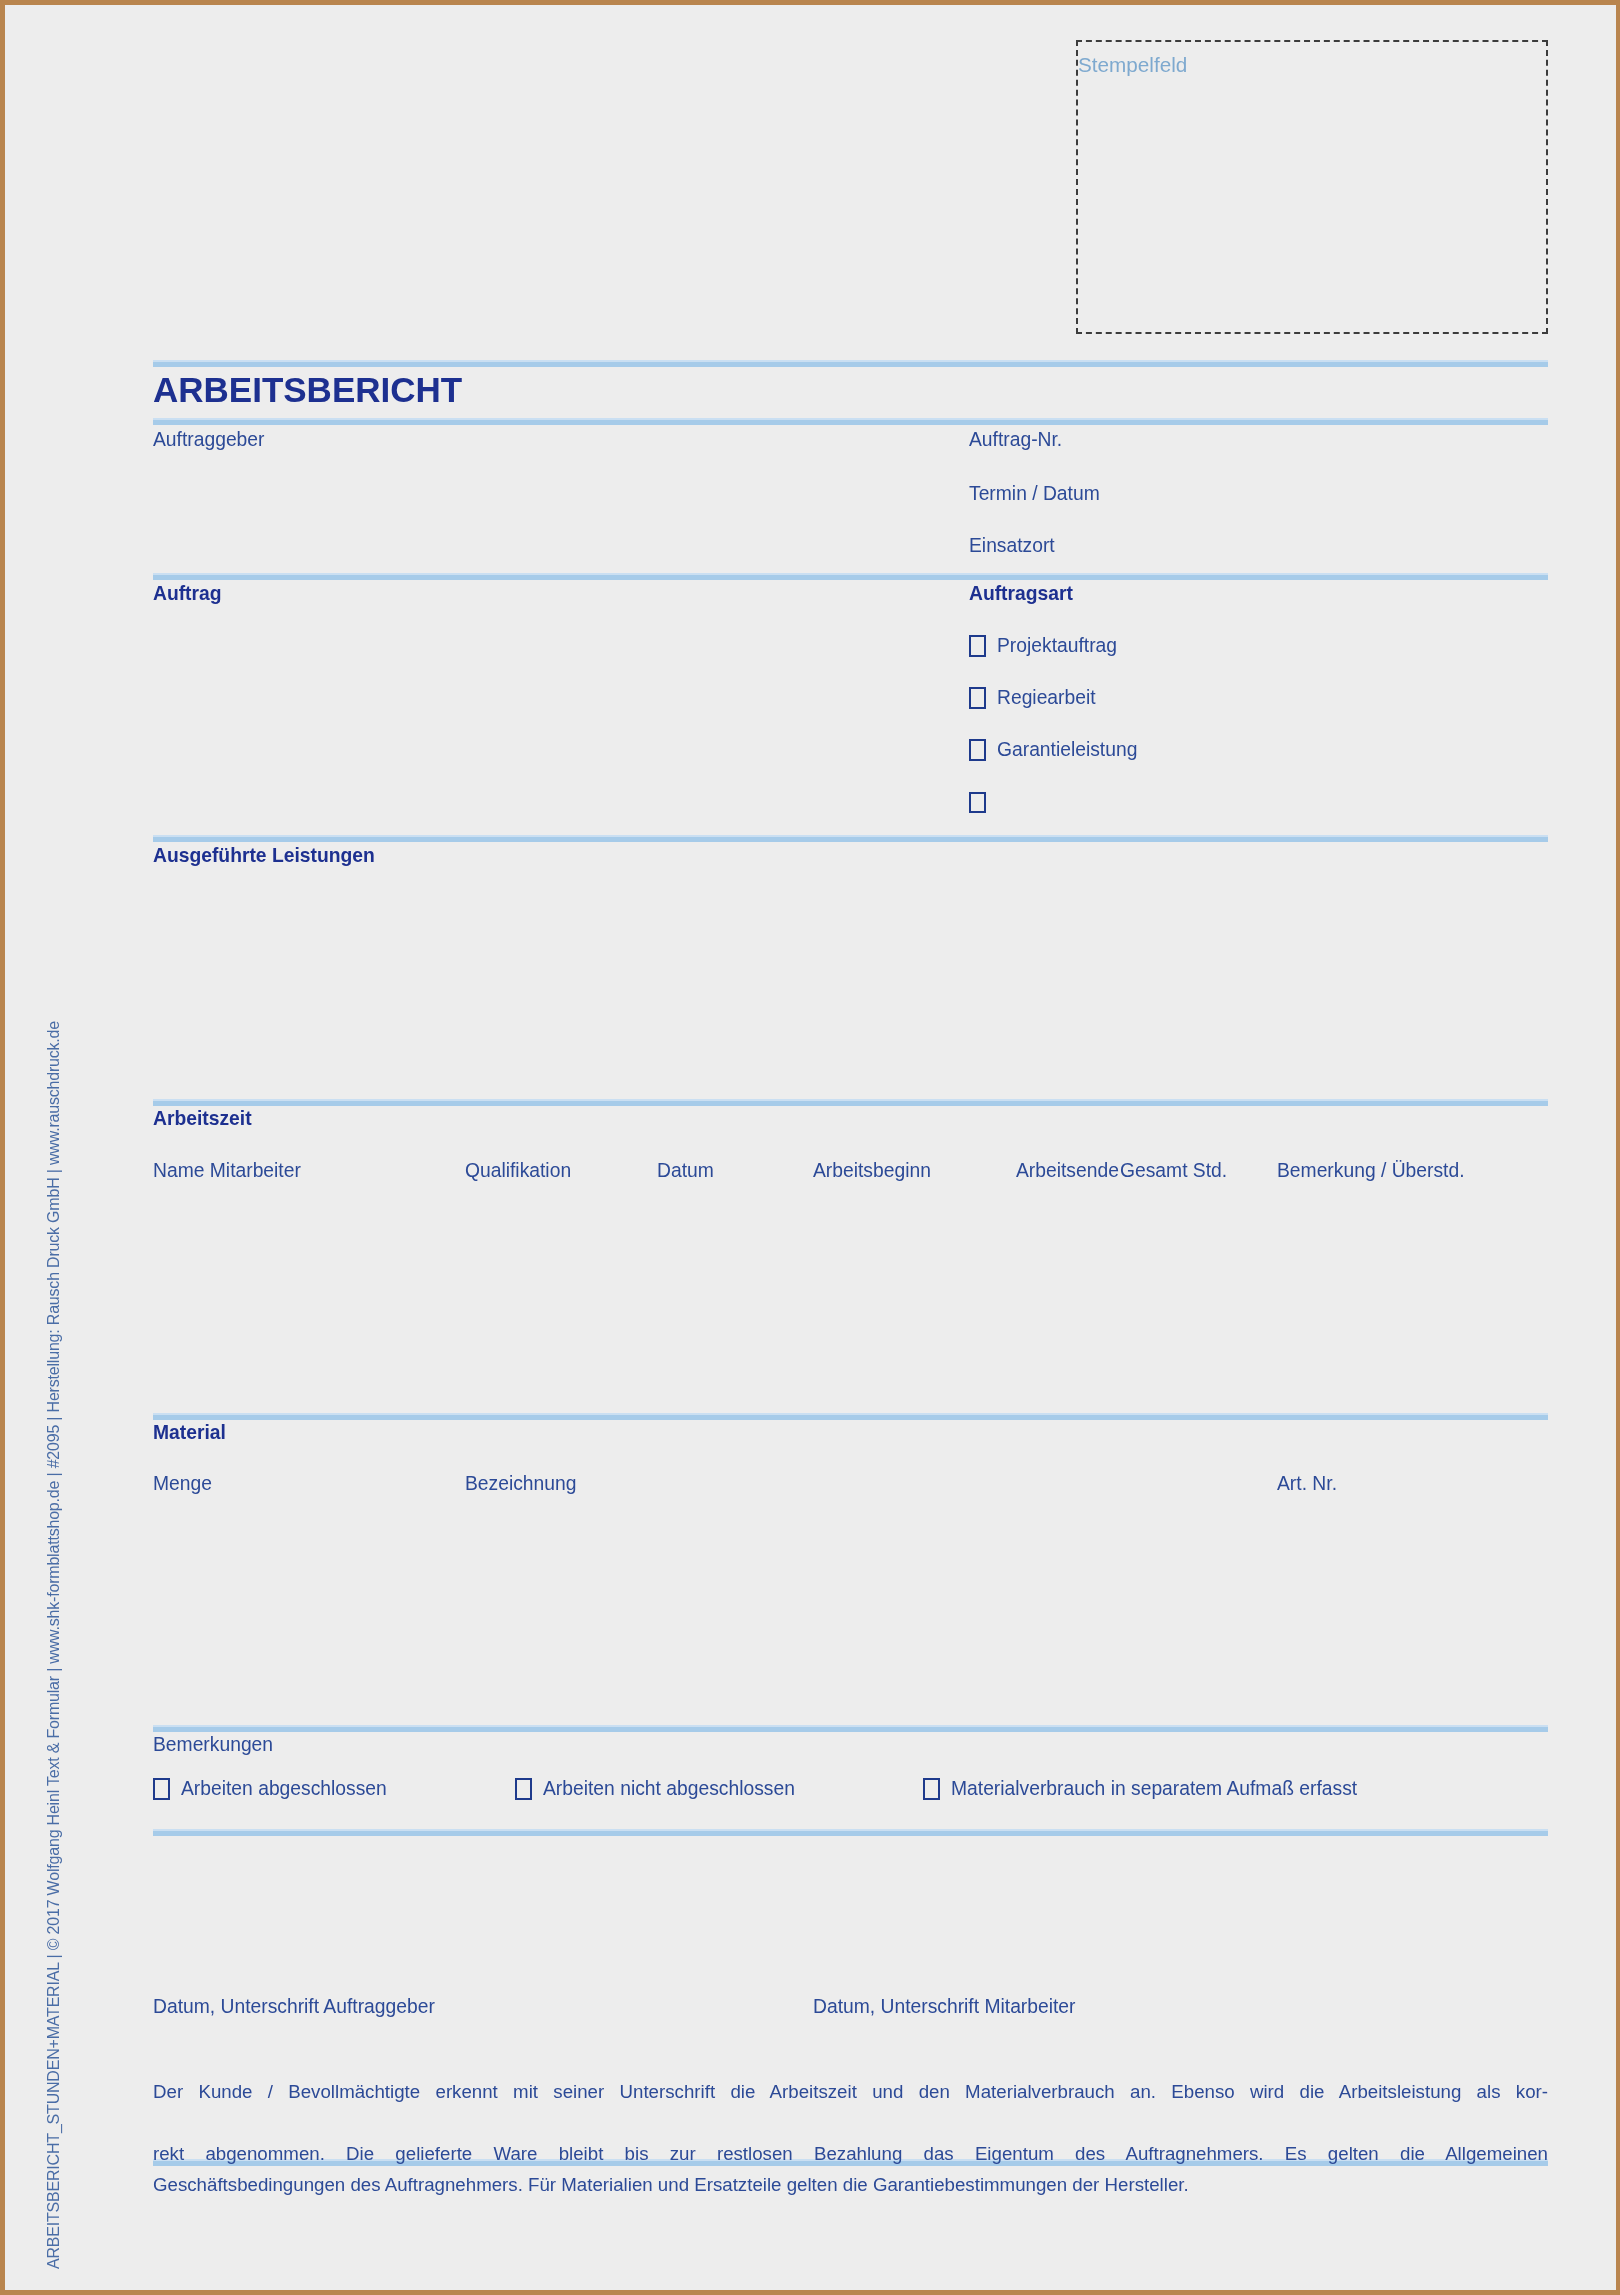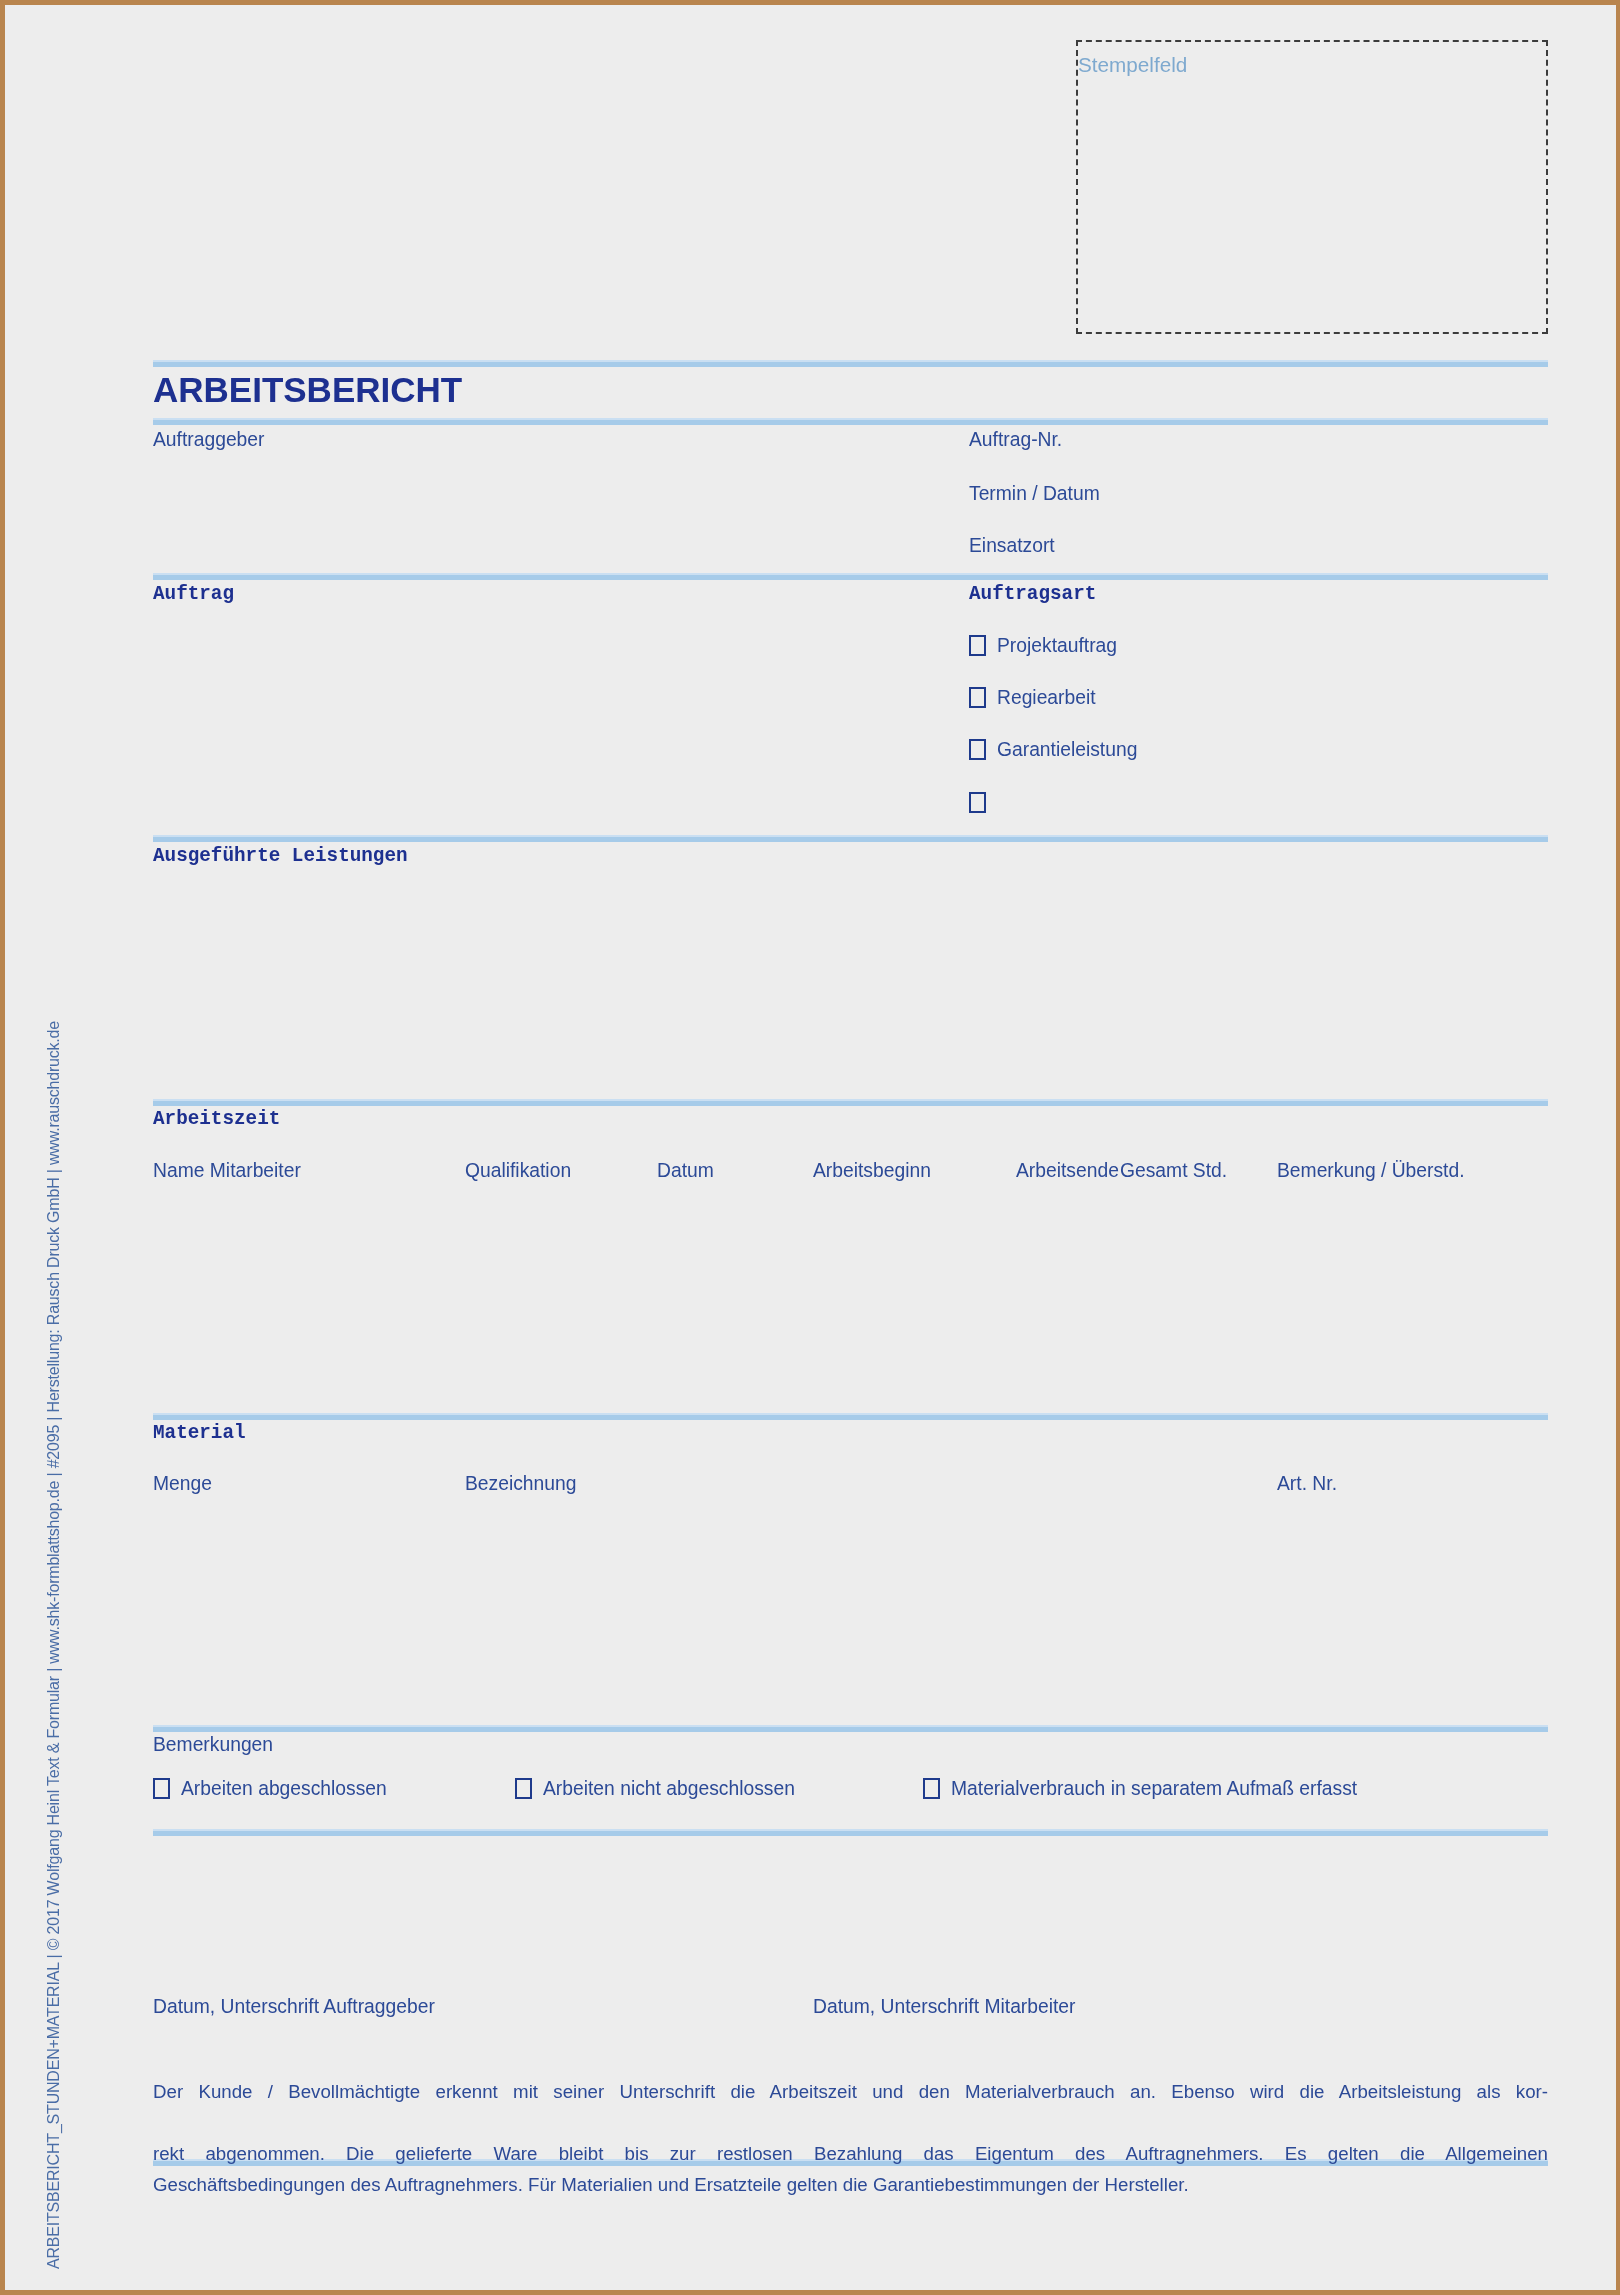--- a/index.html
+++ b/index.html
@@ -18,34 +18,34 @@
     left:148px;width:1395px;height:7.3px;
     background:linear-gradient(to bottom,#cadff2 0%,#cadff2 28%,#a6cbe9 28%,#a6cbe9 100%);
   }
   .title{
     color:#1d3090;font-size:35px;font-weight:bold;letter-spacing:0px;white-space:nowrap;
   }
   .label{
     color:#2c4a97;font-size:19.3px;white-space:nowrap;
   }
   .heading{
-    color:#1d3090;font-size:19.3px;font-weight:bold;white-space:nowrap;font-family:Liberation Mono, monospace;
+    color:#1d3090;font-size:19.3px;font-weight:bold;white-space:nowrap;
   }
   .stampfield{
     left:1071px;top:35px;width:472px;height:294px;
     border:2px dashed #3c3c3c;
     box-sizing:border-box;
     text-align:left;
   }
   .stamplabel{
     display:inline-block;
     margin-top:10.7px;
     color:#7ea9cf;font-size:20.7px;
   }
-  .cbrow{position:absolute;display:flex;}
+  .cbrow{position:absolute;display:flex;align-items:center;}
   .cbox{
     display:inline-block;
     width:17.3px;height:21.3px;
     border:2px solid #1e3a8c;
     box-sizing:border-box;
     background:transparent;
     flex:0 0 auto;
   }
   .cblabel{
     margin-left:10.7px;

